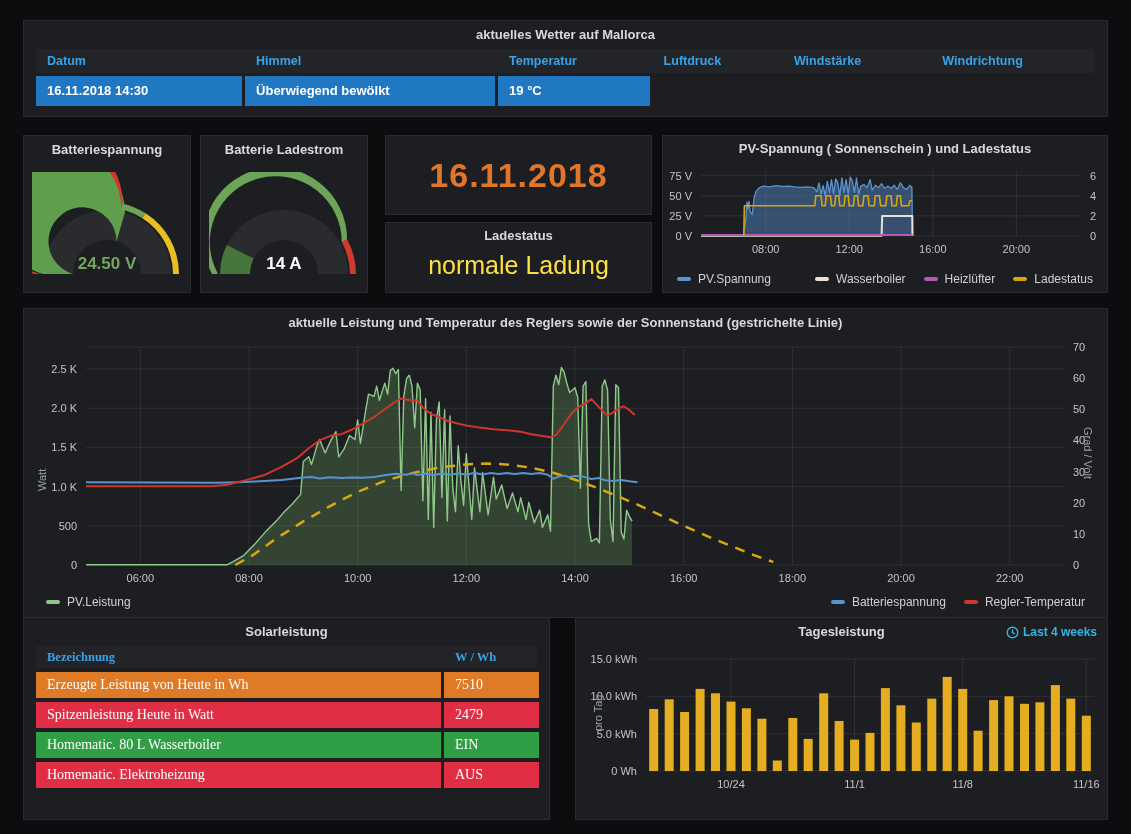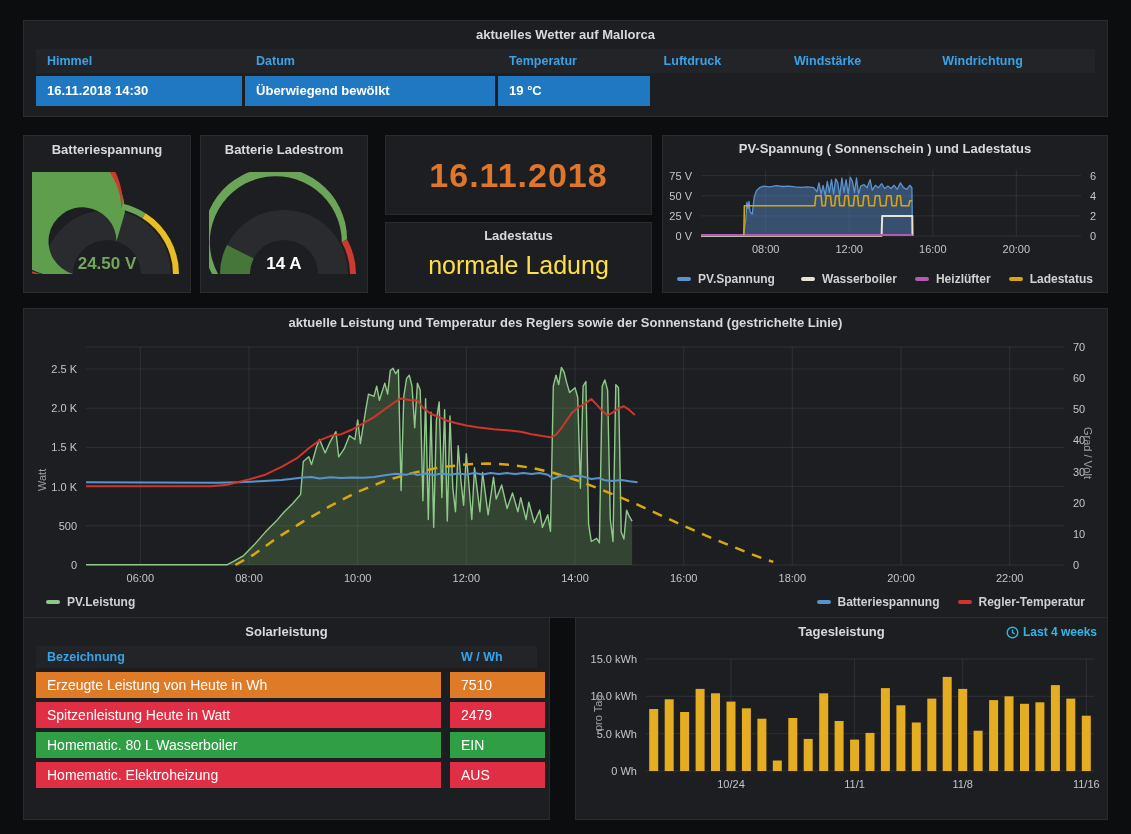--- a/index.html
+++ b/index.html
@@ -21,48 +21,48 @@
   
   .big-date{height:78px;display:flex;align-items:center;justify-content:center;
             font-size:34px;font-weight:bold;color:#e0762a;letter-spacing:1px;}
   .status-val{text-align:center;font-size:25px;font-weight:500;color:#fde047;margin-top:2px;}
   
   svg text{font-family:"Liberation Sans",sans-serif;}
   .tick{fill:#c4c5c7;font-size:11px;}
   .mid{text-anchor:middle}.end{text-anchor:end}.start{text-anchor:start}
   .grid{stroke:rgba(255,255,255,0.08);stroke-width:1;}
   .legend{position:absolute;display:flex;align-items:center;font-size:12px;color:#d0d1d2;}
-  .lg{display:flex;align-items:center;margin-right:18px;white-space:nowrap;cursor:pointer;font-weight:bold;}
+  .lg{display:flex;align-items:center;margin-right:18px;white-space:nowrap;cursor:pointer;}
   .lg i{display:inline-block;width:14px;height:4px;border-radius:2px;margin-right:7px;}
   .lg-right{margin-left:auto;display:flex;}
   .lg-right .lg:last-child{margin-right:0;}
   .vlabel{position:absolute;font-size:11px;color:#9da0a4;white-space:nowrap;}
   .rot-ccw{transform:rotate(-90deg);transform-origin:left top;}
   .rot-cw{transform:rotate(90deg);transform-origin:left top;}
   
-  .s-head,.s-row{display:grid;grid-template-columns:405px 95px;gap:9px;margin:0 12px;}
+  .s-head,.s-row{display:grid;grid-template-columns:405px 95px;gap:3px;margin:0 12px;font-family:Liberation Serif, serif;}
   .s-head{background:#232428;height:22px;line-height:22px;margin-bottom:4px;}
   .s-head div{color:#38a3e8;font-size:12.5px;font-weight:bold;padding-left:11px;}
   .s-row{height:26px;line-height:26px;margin-bottom:4px;}
   .s-row div{color:#fff;font-size:14px;padding-left:11px;overflow:hidden;}
   
   .time-link{position:absolute;top:7px;right:10px;display:flex;align-items:center;
              color:#33b5e5;font-size:12px;font-weight:bold;cursor:pointer;}
   .time-link svg{margin-right:4px;}
 </style>
 </head>
 <body>
 
 <div class="dash">
 
   <div class="panel" style="left:23px;top:20px;width:1085px;height:97px;">
     <div class="panel-title">aktuelles Wetter auf Mallorca</div>
     <div class="w-head" id="w-head">
+        <div>Datum</div>
         <div>Himmel</div>
-        <div>Datum</div>
         <div>Temperatur</div>
         <div>Luftdruck</div>
         <div>Windstärke</div>
         <div>Windrichtung</div>
       </div>
     <div class="w-vals" id="w-vals">
         <div>16.11.2018 14:30</div>
         <div>Überwiegend bewölkt</div>
         <div>19 °C</div>
       </div>

